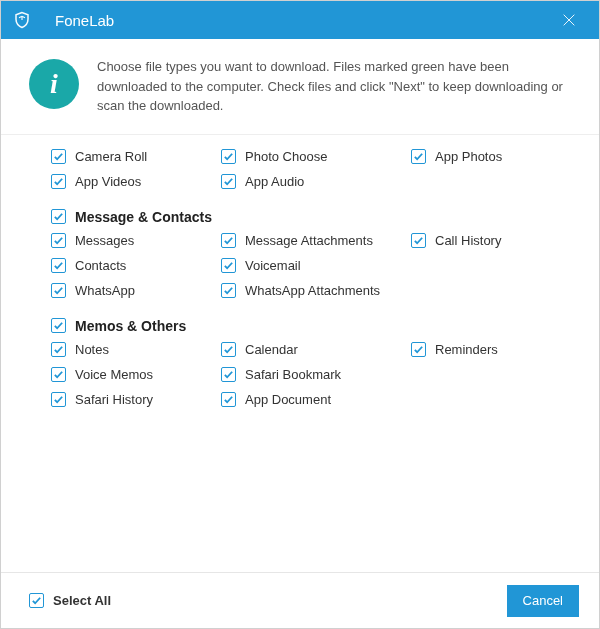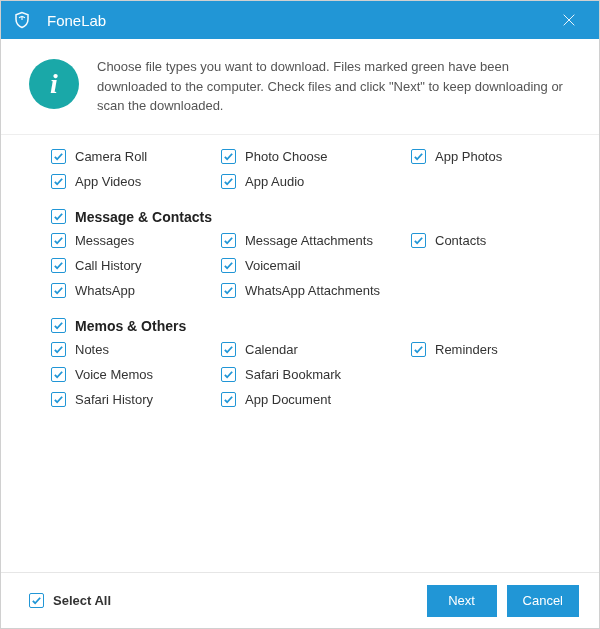--- a/index.html
+++ b/index.html
@@ -18,21 +18,21 @@
     display: flex;
     flex-direction: column;
   }
   .titlebar {
     background: #2196d6;
     color: #fff;
     height: 38px;
     display: flex;
     align-items: center;
     padding: 0 12px;
-    gap: 16px;
+    gap: 24px;
   }
   .titlebar .shield {
     width: 18px; height: 18px;
     display: flex; align-items: center; justify-content: center;
     opacity: 0.95;
   }
   .titlebar .title {
     font-size: 15px;
     font-weight: 500;
     flex: 1;
@@ -258,29 +258,29 @@
               </svg>
             </span>
             <span class="label">Message Attachments</span>
           </div>
           <div class="item">
             <span class="cb">
               <svg viewBox="0 0 24 24" fill="none" stroke="#2196d6" stroke-width="4">
                 <polyline points="4,13 9,18 20,6"></polyline>
               </svg>
             </span>
+            <span class="label">Call History</span>
+          </div>
+          <div class="item">
+            <span class="cb">
+              <svg viewBox="0 0 24 24" fill="none" stroke="#2196d6" stroke-width="4">
+                <polyline points="4,13 9,18 20,6"></polyline>
+              </svg>
+            </span>
             <span class="label">Contacts</span>
-          </div>
-          <div class="item">
-            <span class="cb">
-              <svg viewBox="0 0 24 24" fill="none" stroke="#2196d6" stroke-width="4">
-                <polyline points="4,13 9,18 20,6"></polyline>
-              </svg>
-            </span>
-            <span class="label">Call History</span>
           </div>
           <div class="item">
             <span class="cb">
               <svg viewBox="0 0 24 24" fill="none" stroke="#2196d6" stroke-width="4">
                 <polyline points="4,13 9,18 20,6"></polyline>
               </svg>
             </span>
             <span class="label">Voicemail</span>
           </div>
           <div class="item" style="visibility: hidden;"></div>
@@ -375,17 +375,16 @@
 
   <div class="footer">
     <div class="select-all">
       <span class="cb" id="sa-cb">
         <svg viewBox="0 0 24 24" fill="none" stroke="#2196d6" stroke-width="4">
           <polyline points="4,13 9,18 20,6"></polyline>
         </svg>
       </span>
       <span class="label">Select All</span>
     </div>
-    <button class="btn">Next</button>
     <button class="btn">Cancel</button>
   </div>
 
 </div>
 
 </body></html>

